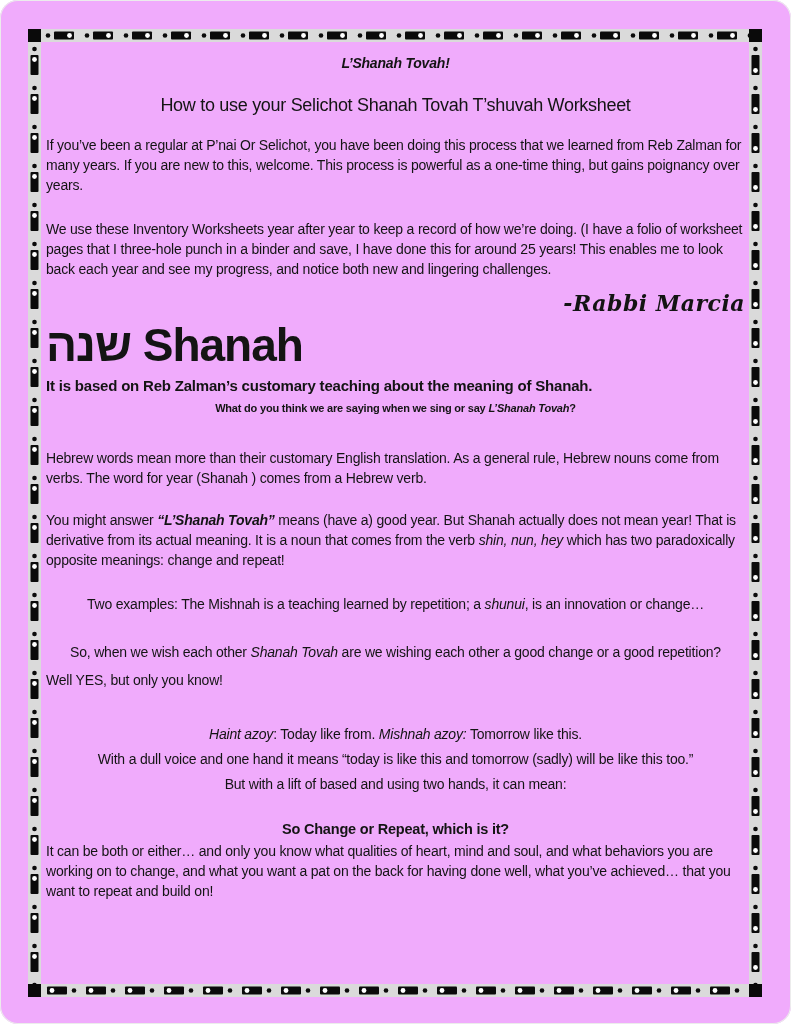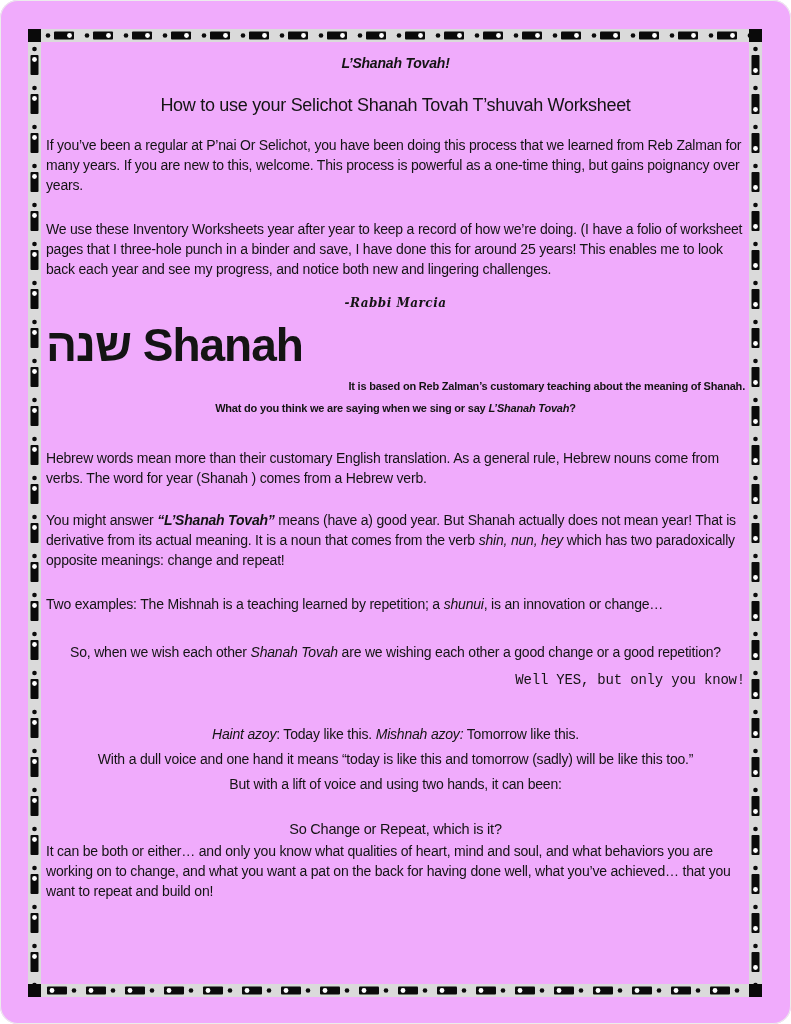--- a/index.html
+++ b/index.html
@@ -40,50 +40,50 @@
     font-size:14px;font-weight:700;font-style:italic;
     margin-bottom:22px !important;
   }
   .h1{
     text-align:center;
     font-size:18px;font-weight:400;letter-spacing:-0.3px;
     margin-bottom:20px !important;
   }
   .para{margin-bottom:16px !important;}
   .sig{
-    text-align:center;
+    text-align:right;
     font-family:"DejaVu Serif","Liberation Serif",serif;
     font-style:italic;font-weight:700;
-    font-size:12px;letter-spacing:0.5px;
+    font-size:22px;letter-spacing:0.5px;
     margin-top:-2px !important;
     margin-bottom:6px !important;
   }
   .shanah{
     text-align:left;
     font-size:46px;line-height:52px;font-weight:700;letter-spacing:-1px;
     font-family:"Liberation Sans","DejaVu Sans",sans-serif;
     margin-bottom:5px !important;
   }
   .sub-bold{
-    text-align:right;font-weight:700;font-size:11px;
+    text-align:left;font-weight:700;font-size:15px;
     margin-bottom:2px !important;
   }
   .sub-bold2{
     text-align:center;font-weight:700;font-size:11px;
     margin-bottom:30px !important;
   }
   .para-2l{margin-bottom:22px !important;}
   .para-3l{margin-bottom:24px !important;}
-  .para-1l{margin-bottom:28px !important;}
+  .para-1l{margin-bottom:28px !important;text-align:center;}
   .c-line{text-align:center;line-height:25px;margin:0 !important;}
   .wish-line{text-align:center;margin-bottom:8px !important;}
-  .wellyes-line{text-align:right;margin-bottom:32px !important;font-family:Liberation Mono, monospace;}
+  .wellyes-line{text-align:left;margin-bottom:32px !important;}
   .haint-para{margin-bottom:2px !important;}
   .heading-q{
-    text-align:center;font-weight:400;font-size:14.5px;
+    text-align:center;font-weight:700;font-size:14.5px;
     margin-top:22px !important;margin-bottom:2px !important;
   }
   .closing{margin-top:24px !important;}
 </style>
 </head>
 <body>
 
 <div class="page">
 
   <svg class="b-strip b-top" width="708" height="13">
@@ -374,19 +374,19 @@
     <p class="para">We use these Inventory Worksheets year after year to keep a record of how we’re doing. (I have a folio of worksheet pages that I three-hole punch in a binder and save, I have done this for around 25 years! This enables me to look back each year and see my progress, and notice both new and lingering challenges.</p>
     <p class="sig">-Rabbi Marcia</p>
     <p class="shanah">שנה Shanah</p>
     <p class="sub-bold">It is based on Reb Zalman’s customary teaching about the meaning of Shanah.</p>
     <p class="sub-bold2 b"><span>What do you think we are saying when we sing or say </span><span class="i">L’Shanah Tovah</span><span>?</span></p>
     <p class="para-2l">Hebrew words mean more than their customary English translation. As a general rule, Hebrew nouns come from verbs. The word for year (Shanah ) comes from a Hebrew verb.</p>
     <p class="para-3l"><span>You might answer </span><span class="i b">“L’Shanah Tovah”</span><span> means (have a) good year. But Shanah actually does not mean year! That is derivative from its actual meaning. It is a noun that comes from the verb </span><span class="i">shin, nun, hey</span><span> which has two paradoxically opposite meanings: change and repeat!</span></p>
     <p class="para-1l"><span>Two examples:  The Mishnah is a teaching learned by repetition; a </span><span class="i">shunui</span><span>, is an innovation or change…</span></p>
     <p class="wish-line"><span>So, when we wish each other </span><span class="i">Shanah Tovah</span><span> are we wishing each other a good change or a good repetition?</span></p>
     <p class="wellyes-line">Well YES, but only you know!</p>
-    <p class="c-line"><span class="i">Haint azoy</span><span>: Today like this. </span><span class="i">Mishnah azoy:</span><span> Tomorrow like this.</span></p>
+    <p class="c-line"><span class="i">Haint azoy</span><span>: Today like from. </span><span class="i">Mishnah azoy:</span><span> Tomorrow like this.</span></p>
     <p class="c-line">With a dull voice and one hand it means “today is like this and tomorrow (sadly) will be like this too.”</p>
-    <p class="c-line">But with a lift of voice and using two hands, it can been:</p>
+    <p class="c-line">But with a lift of based and using two hands, it can mean:</p>
     <p class="heading-q">So Change or Repeat, which is it?</p>
     <p class="para-3l">It can be both or either… and only you know what qualities of heart, mind and soul, and what behaviors you are working on to change, and what you want a pat on the back for having done well, what you’ve achieved… that you want to repeat and build on!</p>
   </div>
 </div>
 
 </body></html>

